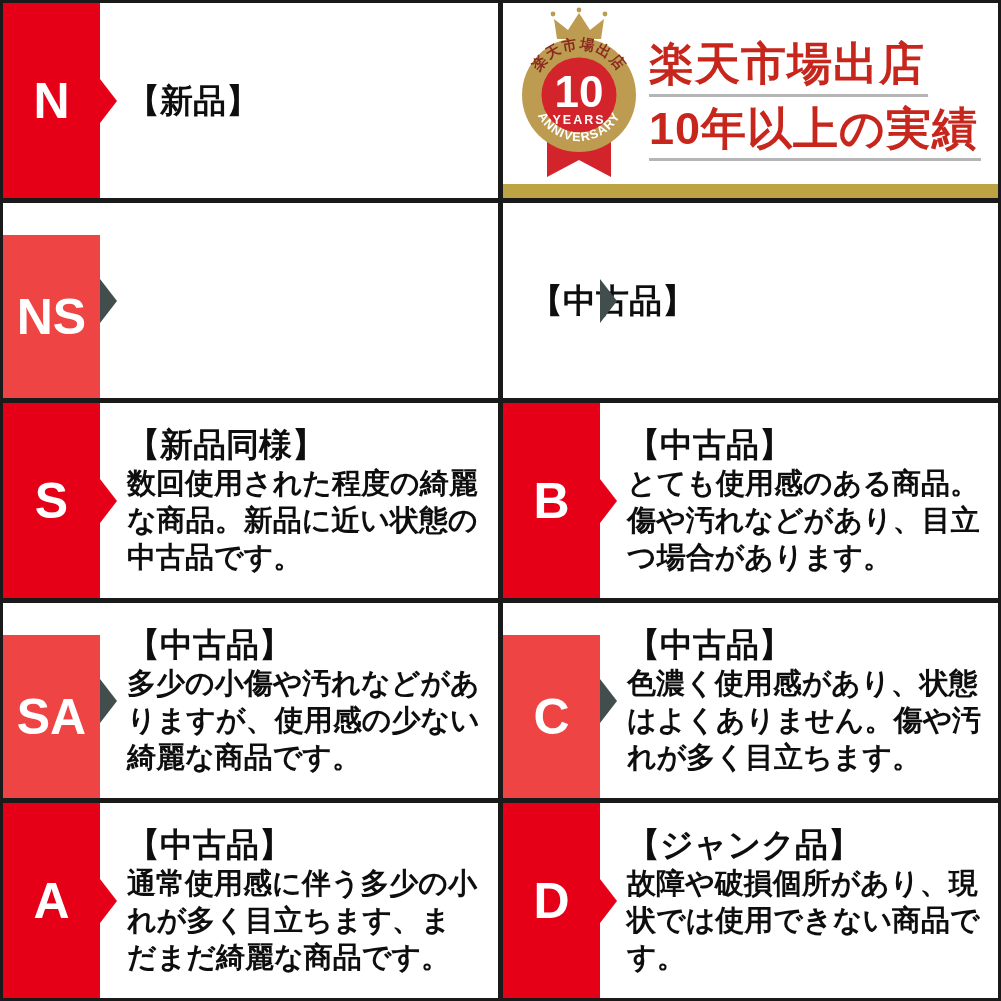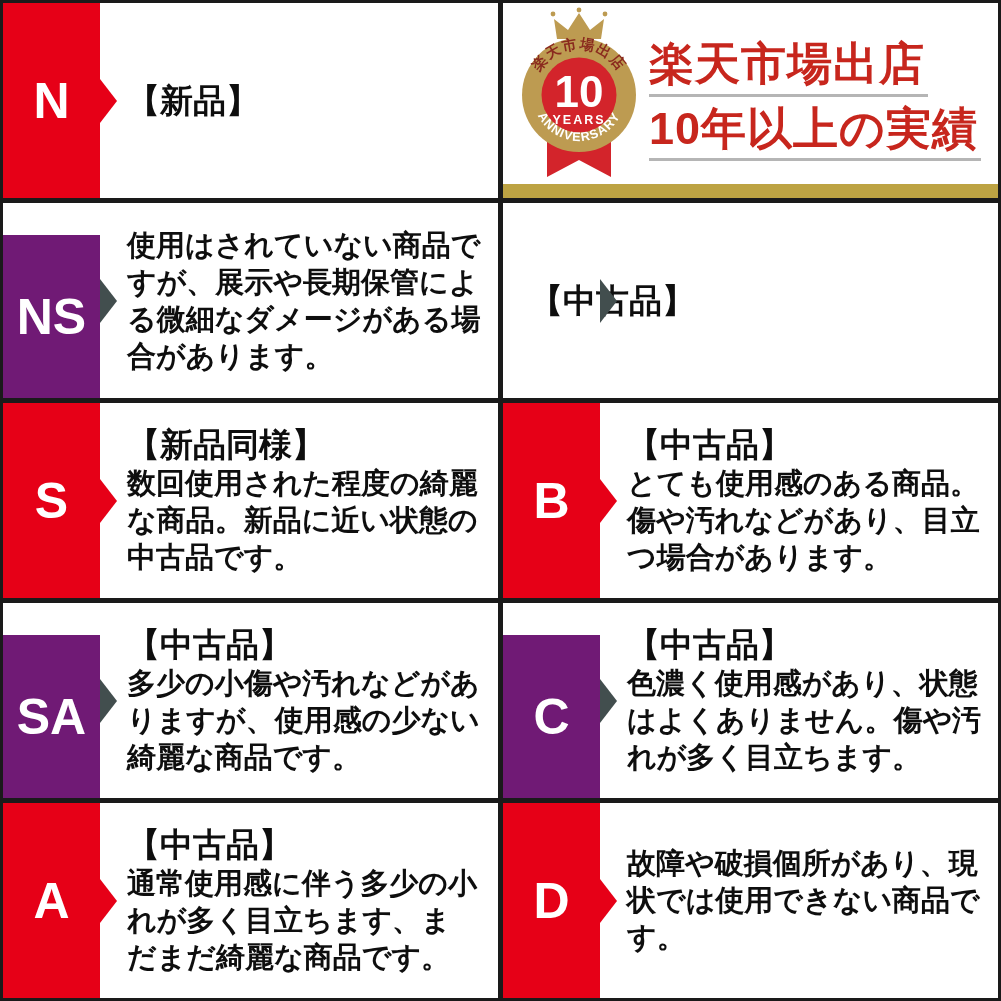--- a/index.html
+++ b/index.html
@@ -9,21 +9,21 @@
     display:grid; grid-template-columns:1fr 1fr; grid-template-rows:repeat(5,1fr);
     gap:5px;
     font-family:"Liberation Sans", sans-serif;
   }
   .cell { background:#ffffff; display:flex; position:relative; overflow:hidden; }
   .label-box {
     flex:0 0 97px; width:97px; display:flex; align-items:center; justify-content:center;
     position:relative;
   }
   .v-red  .label-box { background:#e60017; }
-  .v-gray .label-box { background:#701a75;margin-top:32px; }
+  .v-gray .label-box { background:#ef4444;margin-top:32px; }
   .arrow {
     position:absolute; left:97px; top:50%; transform:translateY(-50%);
     width:0; height:0;
     border-top:22px solid transparent; border-bottom:22px solid transparent;
     border-left:17px solid #e60017; z-index:2;
   }
   .v-red  .arrow { border-left-color:#e60017; }
   .v-gray .arrow { border-left-color:#424e4e; }
   .code { color:#fff; font-size:50px; font-weight:bold; letter-spacing:0px; }
   .text {
@@ -95,24 +95,20 @@
     </div>
     <div class="gold-bar"></div>
   </div>
 
   <div class="cell v-gray">
     <div class="label-box">
       <span class="code">NS</span>
     </div>
     <span class="arrow"></span>
     <div class="text">
-      <div class="body">使用はされていない商品で
-すが、展示や長期保管によ
-る微細なダメージがある場
-合があります。</div>
     </div>
   </div>
 
   <div class="cell v-gray">
     <span class="arrow"></span>
     <div class="text">
       <div class="title">【中古品】</div>
     </div>
   </div>
 
@@ -180,19 +176,20 @@
 だまだ綺麗な商品です。</div>
     </div>
   </div>
 
   <div class="cell v-red">
     <div class="label-box">
       <span class="code">D</span>
     </div>
     <span class="arrow"></span>
     <div class="text">
+      <div class="title">【ジャンク品】</div>
       <div class="body">故障や破損個所があり、現
 状では使用できない商品で
 す。</div>
     </div>
   </div>
 
 </div>
 
 </body></html>

